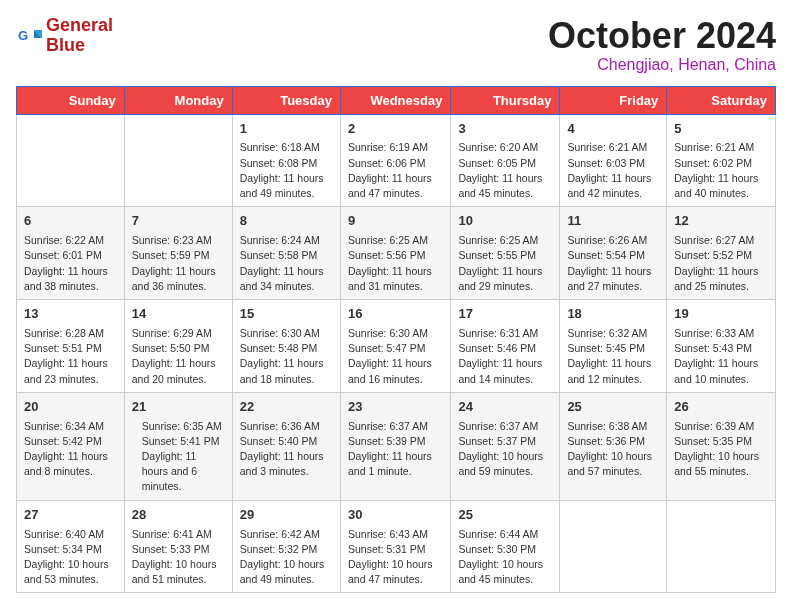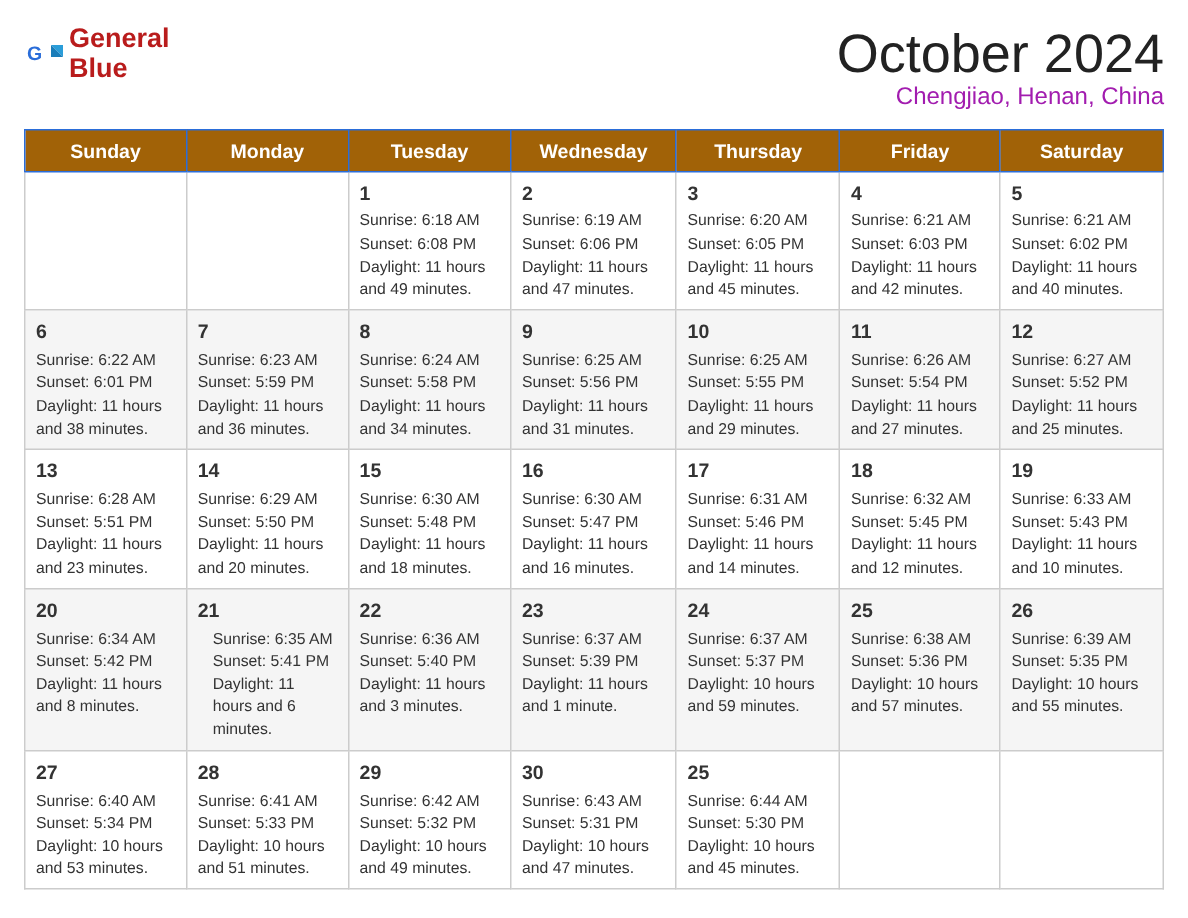--- a/index.html
+++ b/index.html
@@ -30,38 +30,38 @@
     .logo-icon {
       width: 28px;
       height: 28px;
       margin-right: 2px;
     }
     .title-block {
       text-align: right;
     }
     .month-title {
       font-size: 36px;
-      font-weight: normal;
+      font-weight: bold;
       color: #222;
       line-height: 1.1;
     }
     .location {
       font-size: 16px;
       color: #a21caf;
     }
     table {
       width: 100%;
       border-collapse: collapse;
       font-size: 11px;
     }
     thead tr th {
-      background: #a16207;
+      background: #ef4444;
       color: #fff;
       font-weight: bold;
-      text-align: center;
+      text-align: right;
       padding: 6px 8px;
       font-size: 13px;
       border: 1px solid #2a6dd9;
     }
     tbody tr td {
       border: 1px solid #ccc;
       vertical-align: top;
       padding: 5px 7px;
       width: 113px;
       min-height: 80px;

